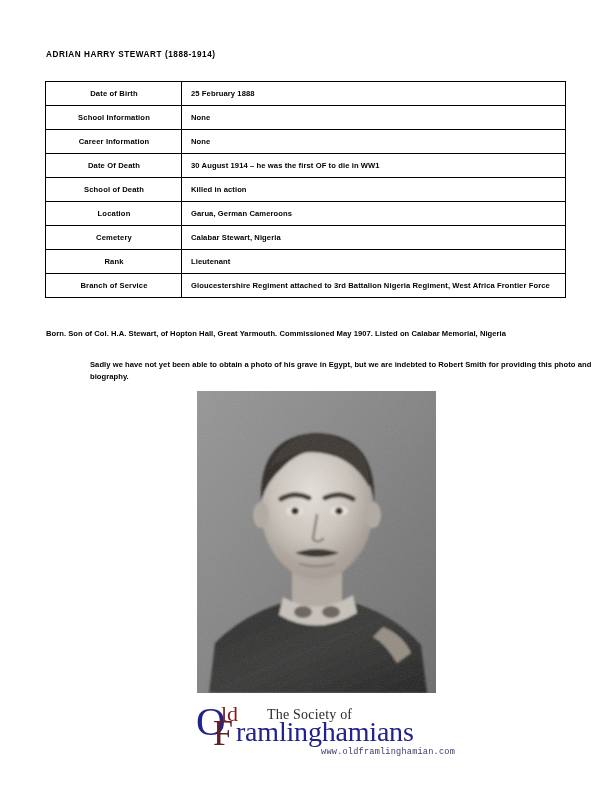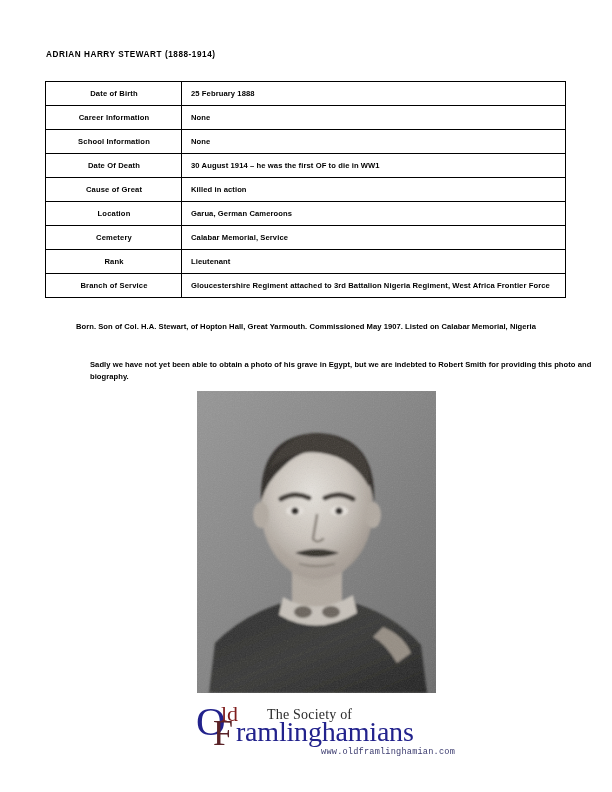--- a/index.html
+++ b/index.html
@@ -69,21 +69,21 @@
   .para {
     position: absolute;
     left: 46px;
     width: 520px;
     font-size: 7.6px;
     font-weight: bold;
     line-height: 1.62;
     letter-spacing: 0.05px;
     color: #000;
   }
-  .para-1 { top: 321px; text-align: center; }
+  .para-1 { top: 328px; }
   .para-2 { top: 359px; margin-left: 44px; }
 
   
   .photo-wrap {
     position: absolute;
     left: 197px;
     top: 391px;
     width: 239px;
     height: 302px;
     overflow: hidden;
@@ -171,42 +171,42 @@
 
   <div class="doc-title">ADRIAN HARRY STEWART (1888-1914)</div>
 
   <table class="info-table">
     <tbody>
       <tr>
         <td class="label">Date of Birth</td>
         <td class="value">25 February 1888</td>
       </tr>
       <tr>
+        <td class="label">School  Information</td>
+        <td class="value">None</td>
+      </tr>
+      <tr>
         <td class="label">Career Information</td>
         <td class="value">None</td>
       </tr>
       <tr>
-        <td class="label">School  Information</td>
-        <td class="value">None</td>
-      </tr>
-      <tr>
         <td class="label">Date Of Death</td>
         <td class="value">30 August 1914 – he was the first OF to die in WW1</td>
       </tr>
       <tr>
-        <td class="label">Cause of Great</td>
+        <td class="label">School of Death</td>
         <td class="value">Killed in action</td>
       </tr>
       <tr>
         <td class="label">Location</td>
         <td class="value">Garua, German Cameroons</td>
       </tr>
       <tr>
         <td class="label">Cemetery</td>
-        <td class="value">Calabar Memorial, Service</td>
+        <td class="value">Calabar Stewart, Nigeria</td>
       </tr>
       <tr>
         <td class="label">Rank</td>
         <td class="value">Lieutenant</td>
       </tr>
       <tr>
         <td class="label">Branch of Service</td>
         <td class="value">Gloucestershire Regiment attached to 3rd Battalion Nigeria Regiment, West Africa Frontier Force</td>
       </tr>
     </tbody>

